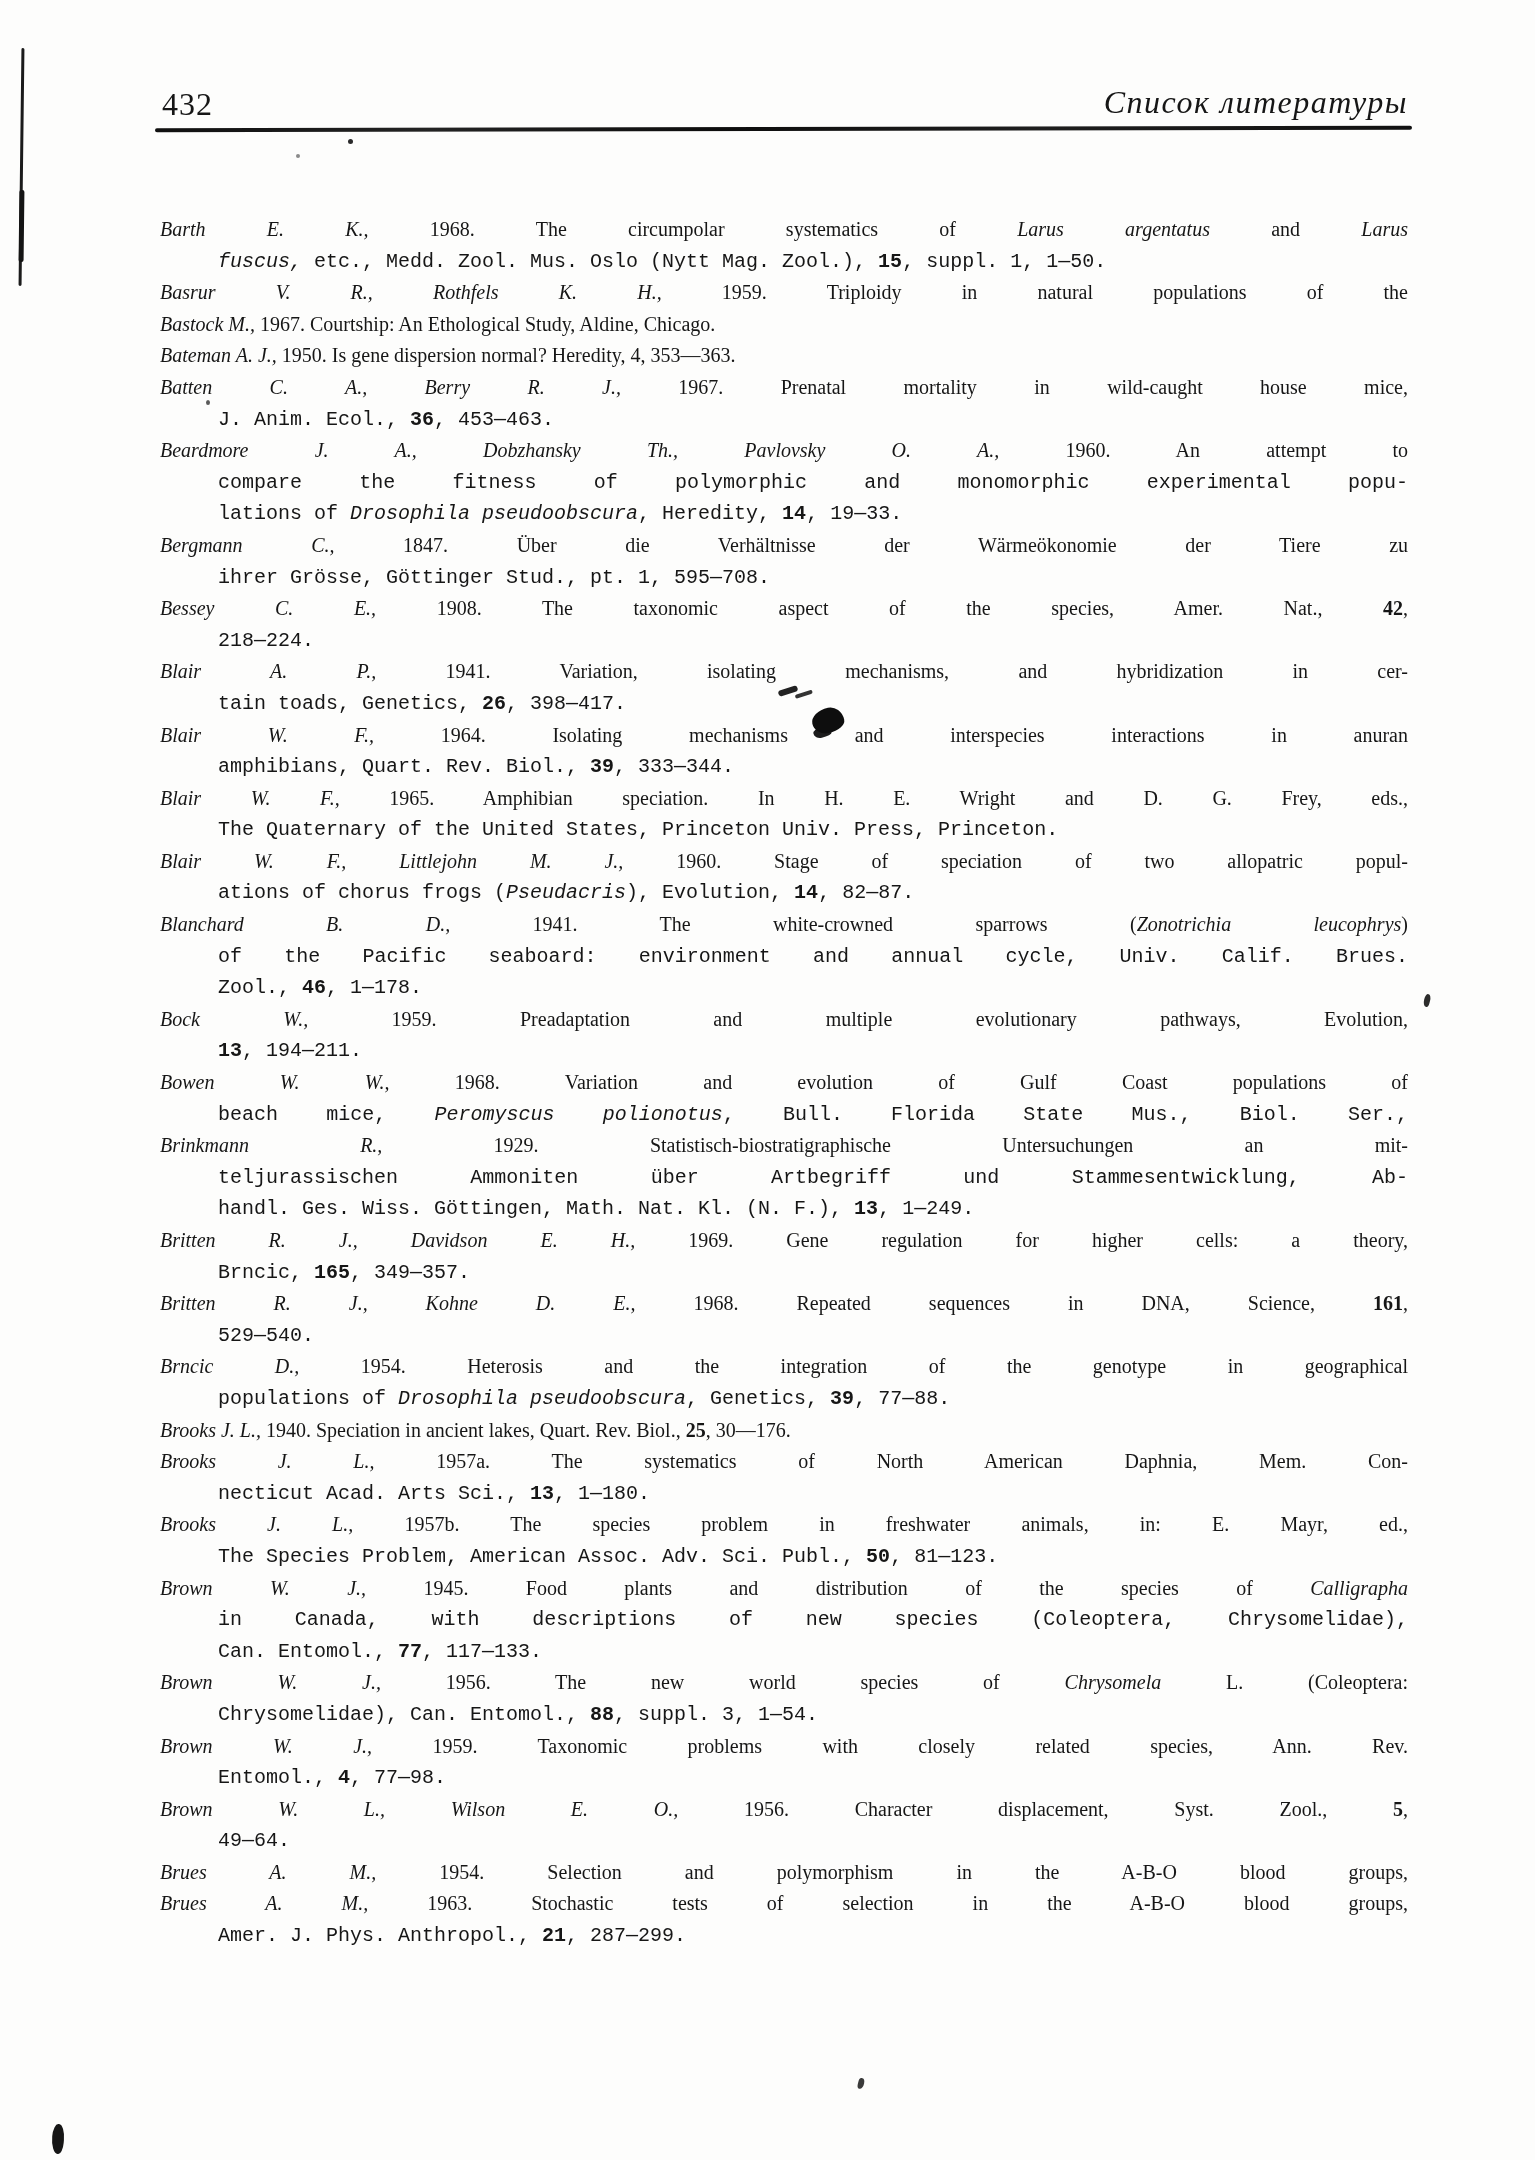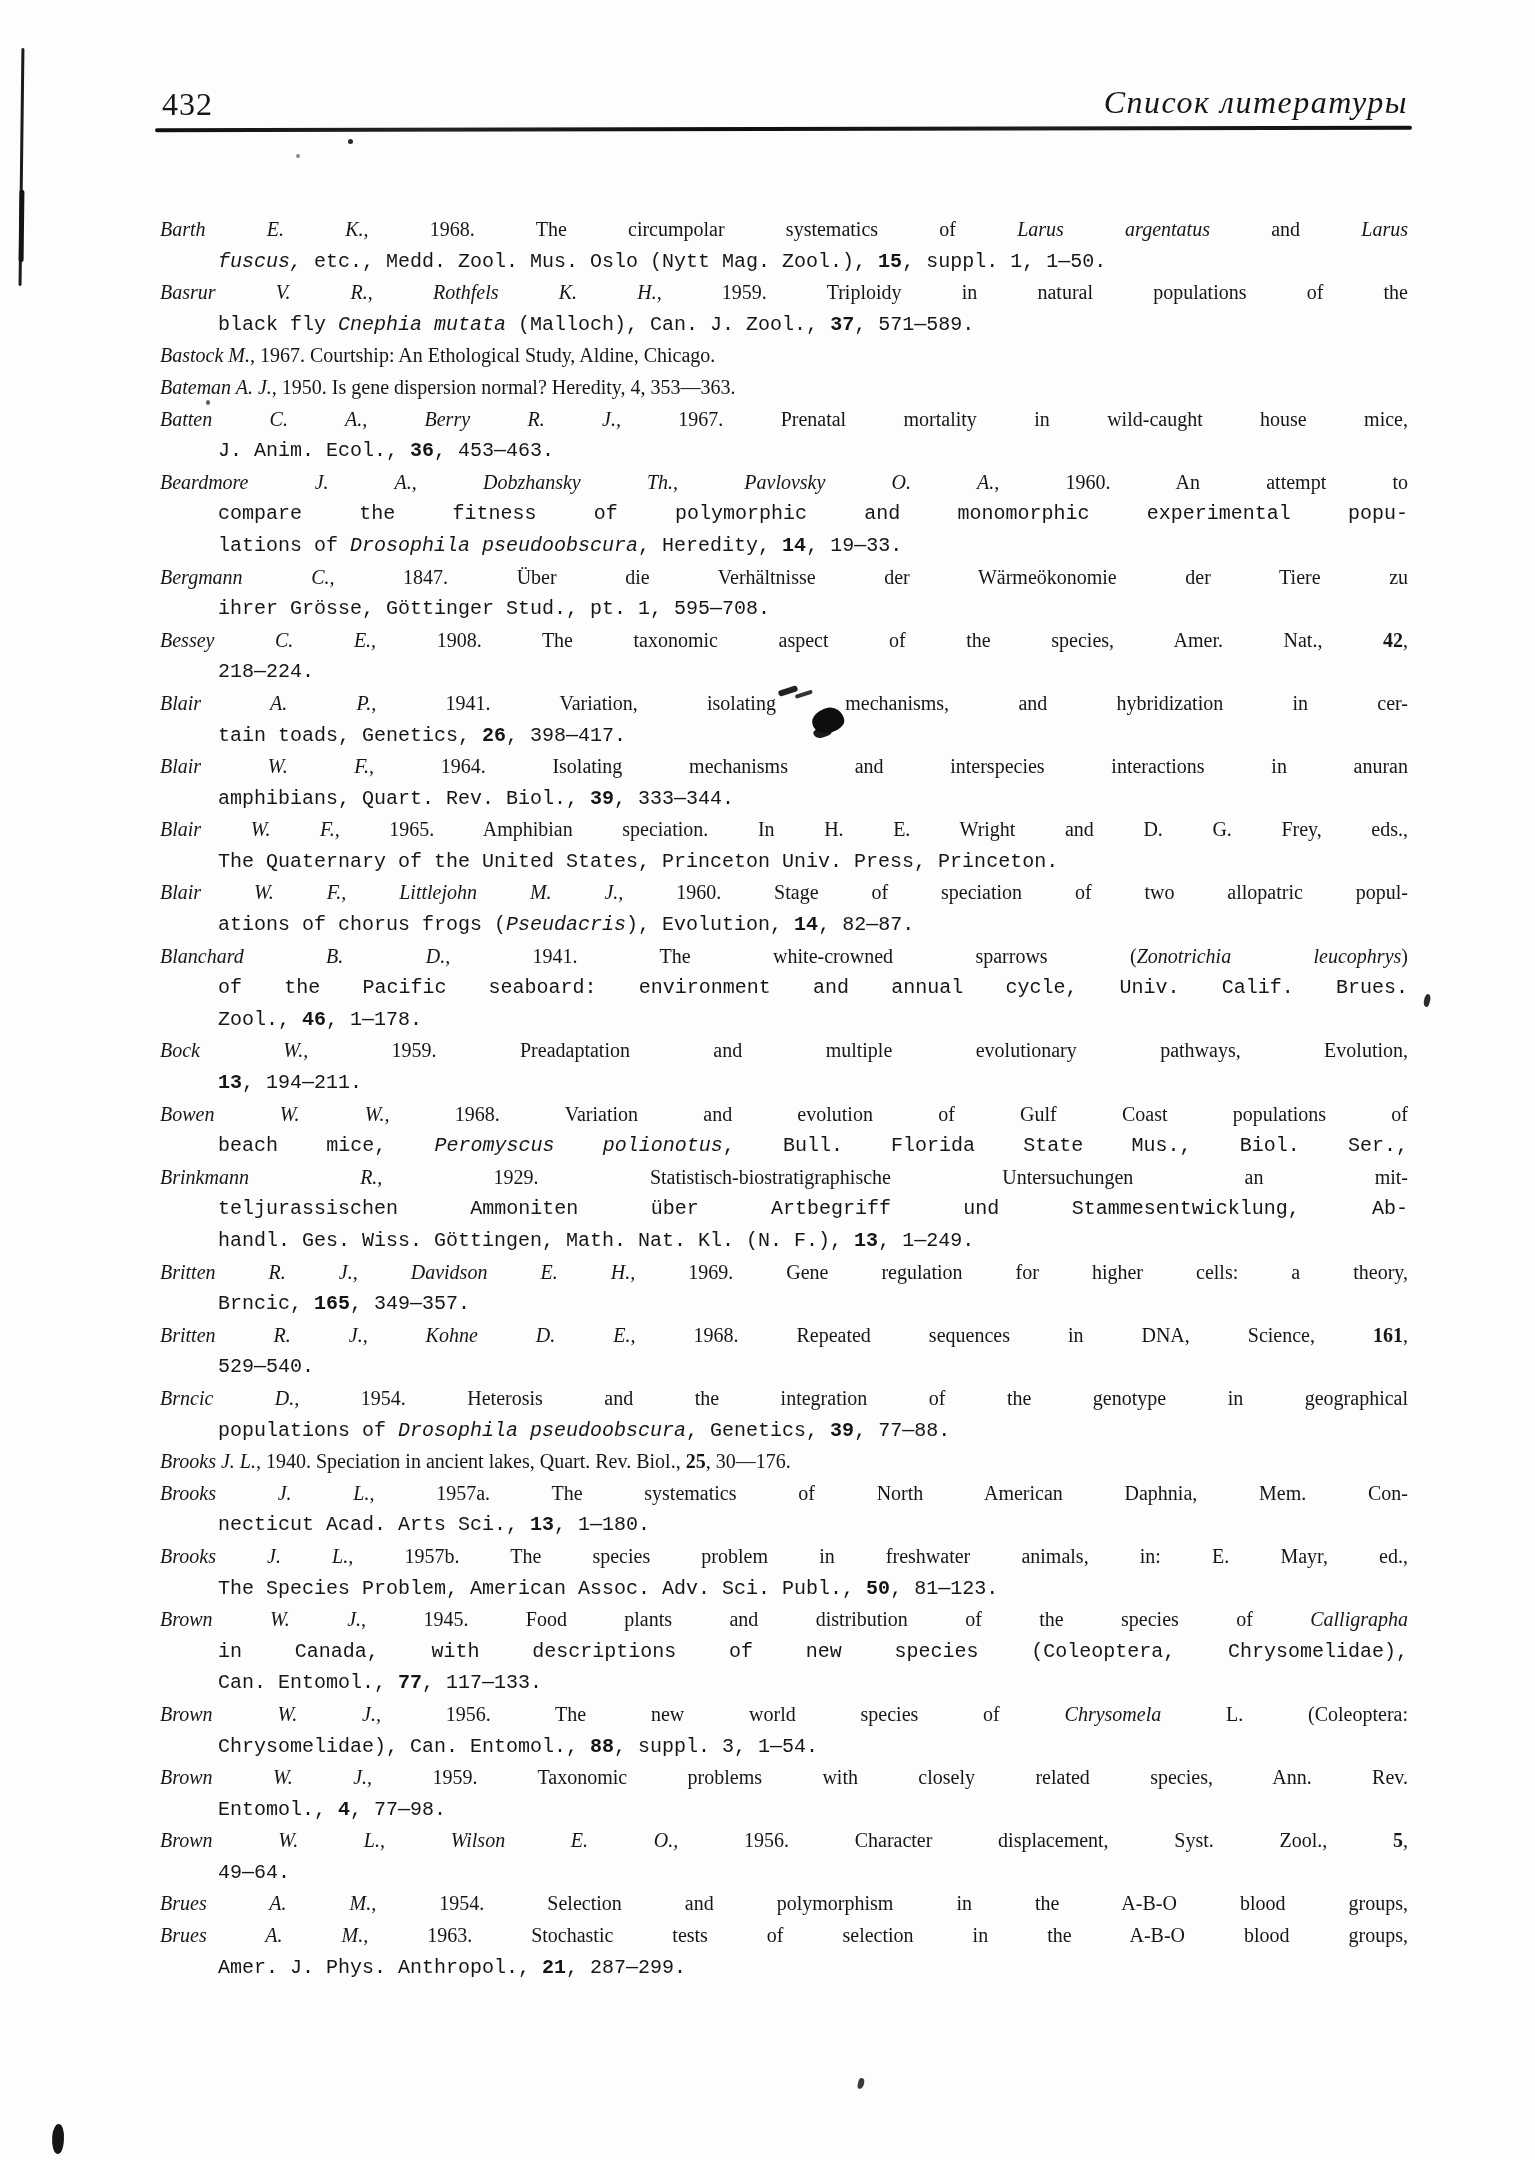--- a/index.html
+++ b/index.html
@@ -92,21 +92,20 @@
   </div>
   <div class="rule"></div>
 
   <div class="bib">
       <div class="entry">
         <div class="line"><span class="it">Barth E. K.,</span><span> 1968. The circumpolar systematics of </span><span class="it">Larus argentatus</span><span> and </span><span class="it">Larus</span></div>
         <div class="line cont last"><span class="it">fuscus,</span><span> etc., Medd. Zool. Mus. Oslo (Nytt Mag. Zool.), </span><span class="bd">15</span><span>, suppl. 1, 1—50.</span></div>
       </div>
       <div class="entry">
         <div class="line"><span class="it">Basrur V. R., Rothfels K. H.,</span><span> 1959. Triploidy in natural populations of the</span></div>
-        <div class="line cont last"><span>black fly </span><span class="it">Cnephia mutata</span><span> (Malloch), Can. J. Zool., </span><span class="bd">37</span><span>, 571—589.</span></div>
       </div>
       <div class="entry">
         <div class="line last"><span class="it">Bastock M.,</span><span> 1967. Courtship: An Ethological Study, Aldine, Chicago.</span></div>
       </div>
       <div class="entry">
         <div class="line last"><span class="it">Bateman A. J.,</span><span> 1950. Is gene dispersion normal? Heredity, 4, 353—363.</span></div>
       </div>
       <div class="entry">
         <div class="line"><span class="it">Batten C. A., Berry R. J.,</span><span> 1967. Prenatal mortality in wild-caught house mice,</span></div>
         <div class="line cont last"><span>J. Anim. Ecol., </span><span class="bd">36</span><span>, 453—463.</span></div>

